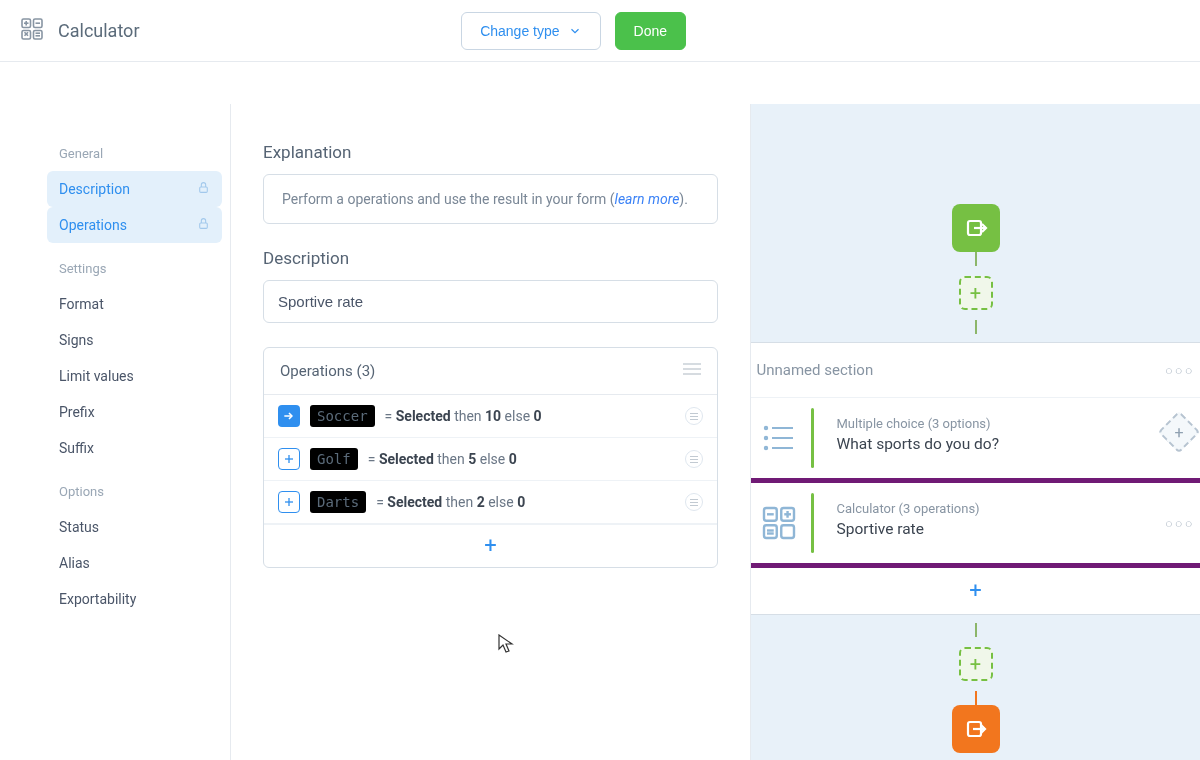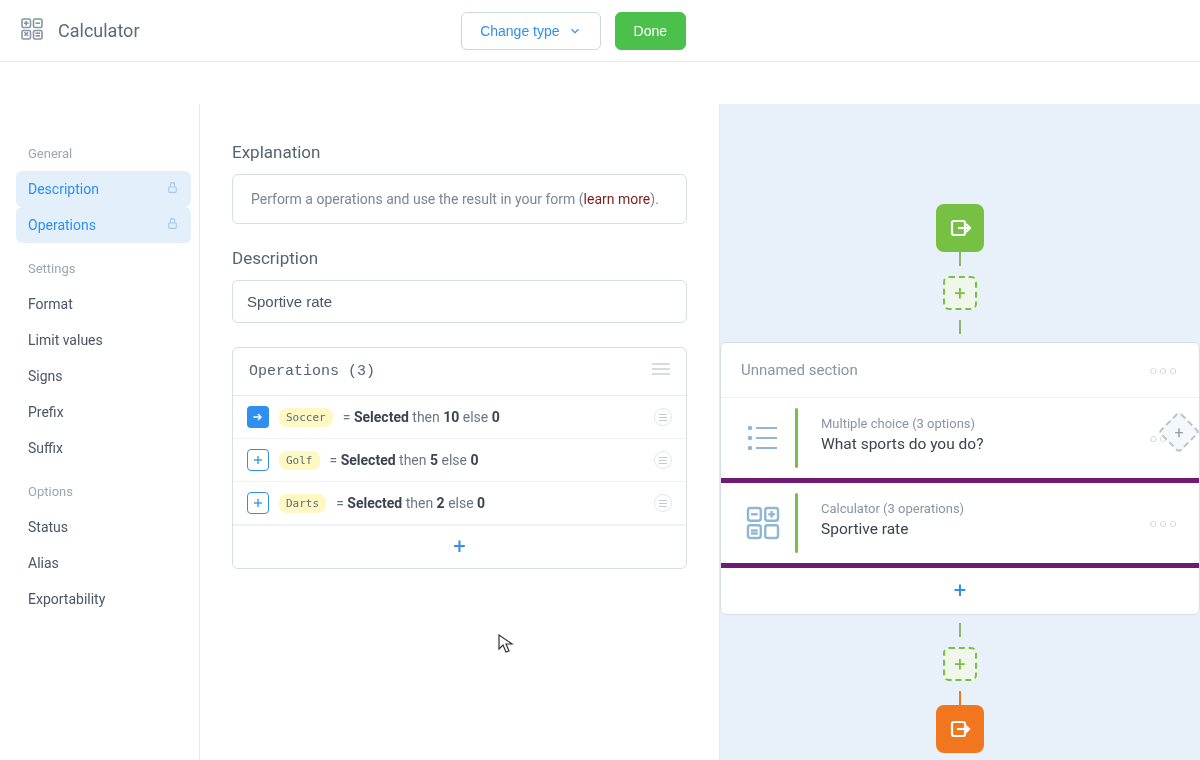--- a/index.html
+++ b/index.html
@@ -40,21 +40,21 @@
   .btn-outline {
     border-color: #c9d6e3;
     background: #fff;
     color: #2f8fef;
   }
   .btn-primary {
     background: #4bc14b;
     color: #fff;
     border-color: #4bc14b;
   }
-  .body { display: flex; height: calc(100% - 62px); }
+  .body { display: flex; height: calc(100% - 62px); padding-left: 31px; }
   .sidebar {
     width: 200px;
     border-right: 1px solid #e6eaef;
     padding: 24px 8px 24px 16px;
     overflow-y: auto;
   }
   .side-group-title {
     font-size: 13px;
     color: #9aa7b5;
     margin: 18px 0 10px 12px;
@@ -90,68 +90,67 @@
     margin-top: 10px;
   }
   .explain-box {
     border: 1px solid #d6dee6;
     border-radius: 6px;
     padding: 16px 18px;
     color: #7a8796;
     font-size: 14px;
     margin-bottom: 24px;
   }
-  .explain-box a { color: #7f1d1d; text-decoration: none; }
+  .explain-box a { color: #3b82f6; text-decoration: none; font-style: italic; }
   .text-input {
     width: 100%;
     border: 1px solid #d6dee6;
     border-radius: 6px;
     padding: 12px 14px;
     font-size: 15px;
     color: #4a5568;
     background: #fff;
   }
   .ops-card {
     border: 1px solid #d6dee6;
     border-radius: 6px;
     margin-top: 24px;
   }
   .ops-head {
     display: flex;
-    align-items: center;
+    align-items: flex-start;
     padding: 14px 16px;
     border-bottom: 1px solid #e6eaef;
     font-size: 15px;
     color: #566474;
-    font-family: Liberation Mono, monospace;
   }
   .ops-head .menu { margin-left: auto; opacity: 0.5; }
   .op-row {
     display: flex;
     align-items: center;
     padding: 10px 14px;
     border-bottom: 1px solid #eef2f6;
     gap: 10px;
     font-size: 14px;
   }
   .op-row:last-of-type { border-bottom: none; }
   .op-icon {
     width: 22px; height: 22px;
     border-radius: 4px;
     display: flex; align-items: center; justify-content: center;
     flex-shrink: 0;
   }
   .op-icon.arrow { background: #2f8fef; color: #fff; }
   .op-icon.plus { border: 1.5px solid #2f8fef; color: #2f8fef; }
   .op-tag {
-    background: #fef9c3;
-    border-radius: 8px;
+    background: #000000;
+    border-radius: 3px;
     padding: 3px 7px;
     font-family: ui-monospace, Menlo, Consolas, monospace;
-    font-size: 11px;
+    font-size: 14px;
     color: #5b6b7a;
   }
   .op-text { color: #6b7786; }
   .op-text b { color: #3b4450; font-weight: 700; }
   .op-row .handle {
     margin-left: auto;
     width: 18px; height: 18px;
     border: 1px solid #c9d6e3;
     border-radius: 50%;
     position: relative;
@@ -347,24 +346,24 @@
               <path d="M8 11V7a4 4 0 0 1 8 0v4"></path>
             </svg>
         </span>
       </div>
 
       <div class="side-group-title">Settings</div>
       <div class="side-item">
           <span>Format</span>
         </div>
       <div class="side-item">
+          <span>Signs</span>
+        </div>
+      <div class="side-item">
           <span>Limit values</span>
-        </div>
-      <div class="side-item">
-          <span>Signs</span>
         </div>
       <div class="side-item">
           <span>Prefix</span>
         </div>
       <div class="side-item">
           <span>Suffix</span>
         </div>
 
       <div class="side-group-title">Options</div>
       <div class="side-item">

